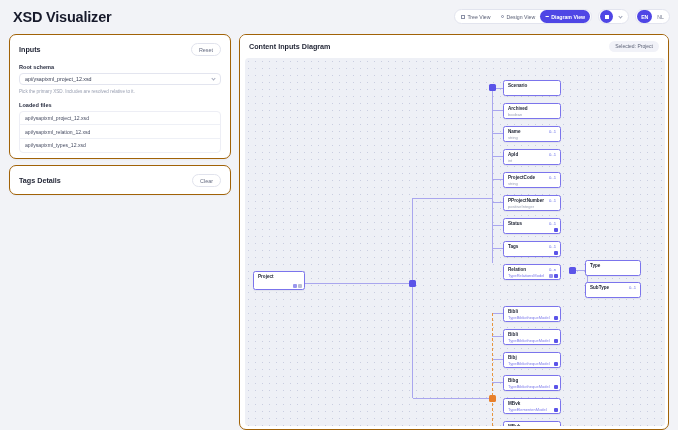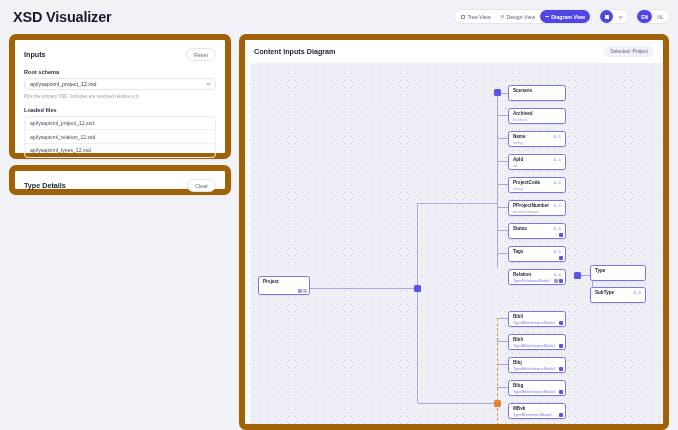--- a/index.html
+++ b/index.html
@@ -61,21 +61,21 @@
     display: flex; align-items: center; justify-content: center;
     font-size: 5.2px; color: #777d92;
   }
   .pbtn.on { background: #4f46e5; color: #fff; font-weight: bold; }
   .sq { width: 4px; height: 4px; background: #fff; }
   .chev { width: 3px; height: 3px; border-right: 0.8px solid #9aa0b4; border-bottom: 0.8px solid #9aa0b4; transform: rotate(45deg); }
 
   
   .card {
     position: absolute; background: #ffffff;
-    border: 6px solid #a16207; border-radius: 7px;
+    border: 1px solid #a16207; border-radius: 7px;
     box-shadow: 0 1px 2px rgba(20,25,60,0.04);
   }
   #inputs-card { left: 9px; top: 34px; width: 222px; height: 125px; }
   #type-card   { left: 9px; top: 165px; width: 222px; height: 30px; }
   #diagram-card{ left: 239px; top: 34px; width: 430px; height: 396px; overflow: hidden; }
 
   .card-head {
     display: flex; align-items: center; justify-content: space-between;
     padding: 8px 9px 0 9px;
   }
@@ -219,21 +219,21 @@
     <div class="field-label">Loaded files</div>
     <div class="files">
       <div class="file-row">api/ysapixml_project_12.xsd</div>
       <div class="file-row">api/ysapixml_relation_12.xsd</div>
       <div class="file-row">api/ysapixml_types_12.xsd</div>
     </div>
   </div>
 
   <div class="card" id="type-card">
     <div class="card-head">
-      <div class="card-title">Type Details</div>
+      <div class="card-title">Tags Details</div>
       <div class="ghost-btn">Clear</div>
     </div>
   </div>
 
   <div class="card" id="diagram-card">
     <div class="diagram-head">
       <div class="card-title">Content Inputs Diagram</div>
       <div class="badge">Selected: Project</div>
     </div>
 

